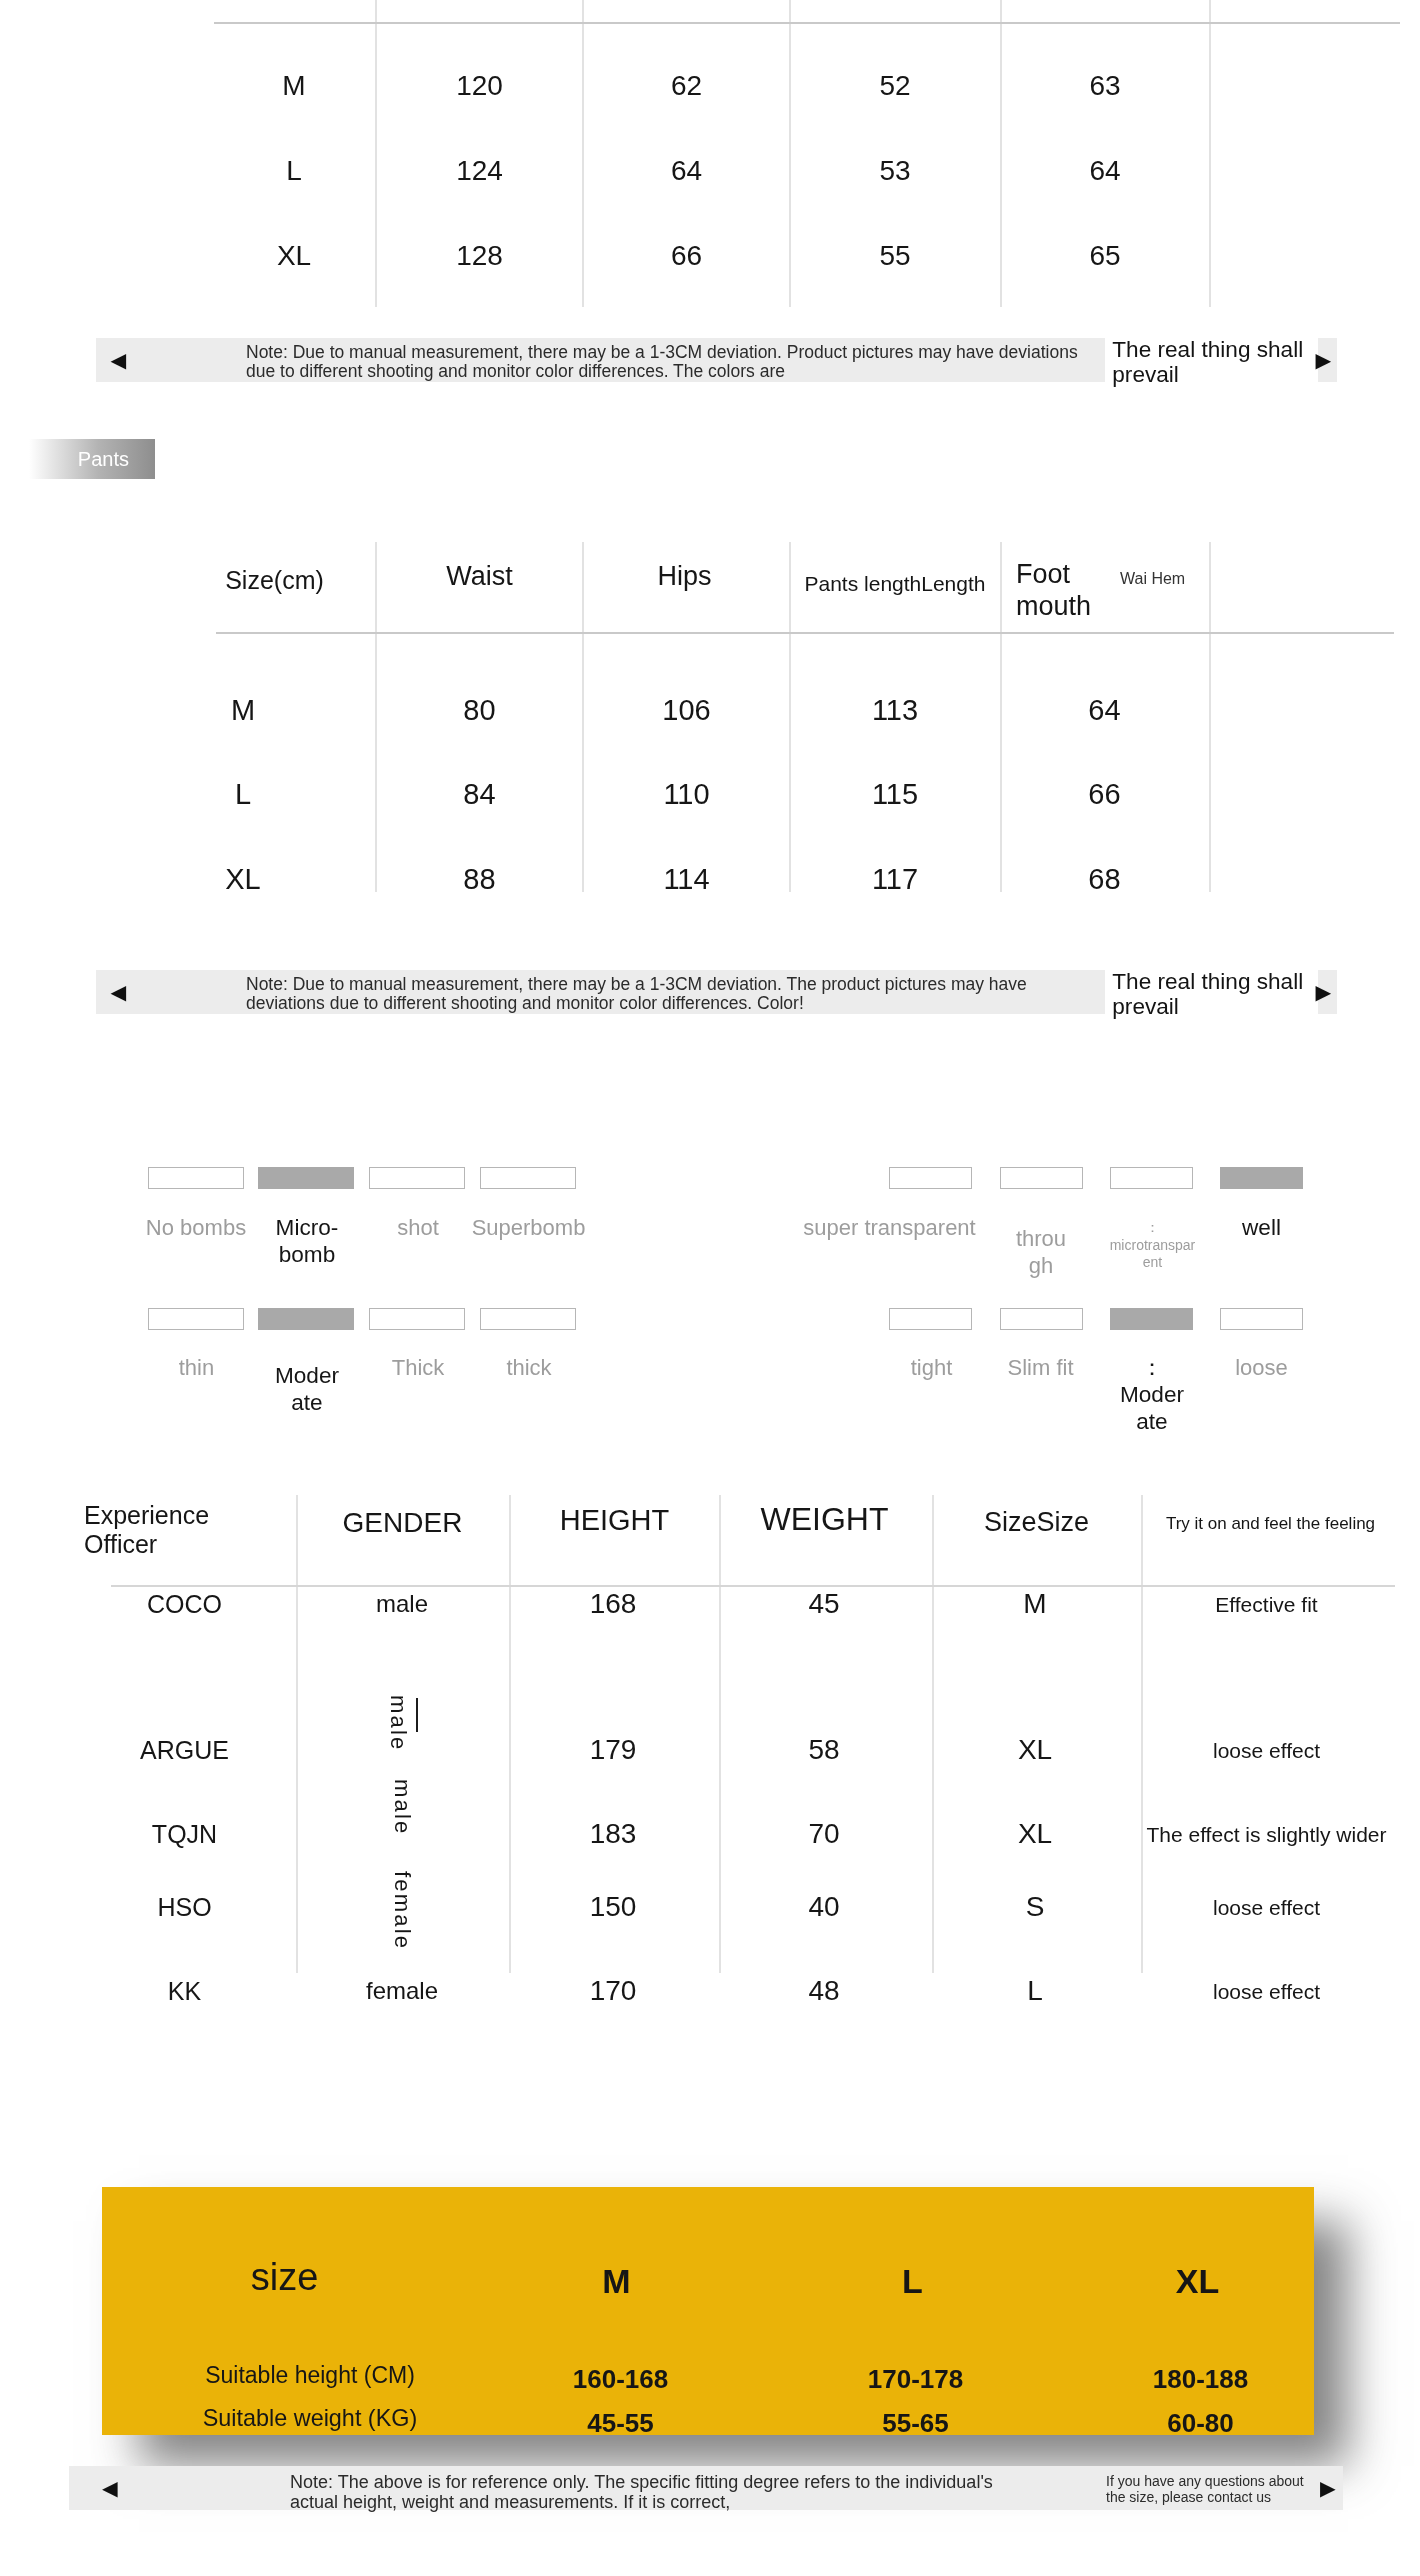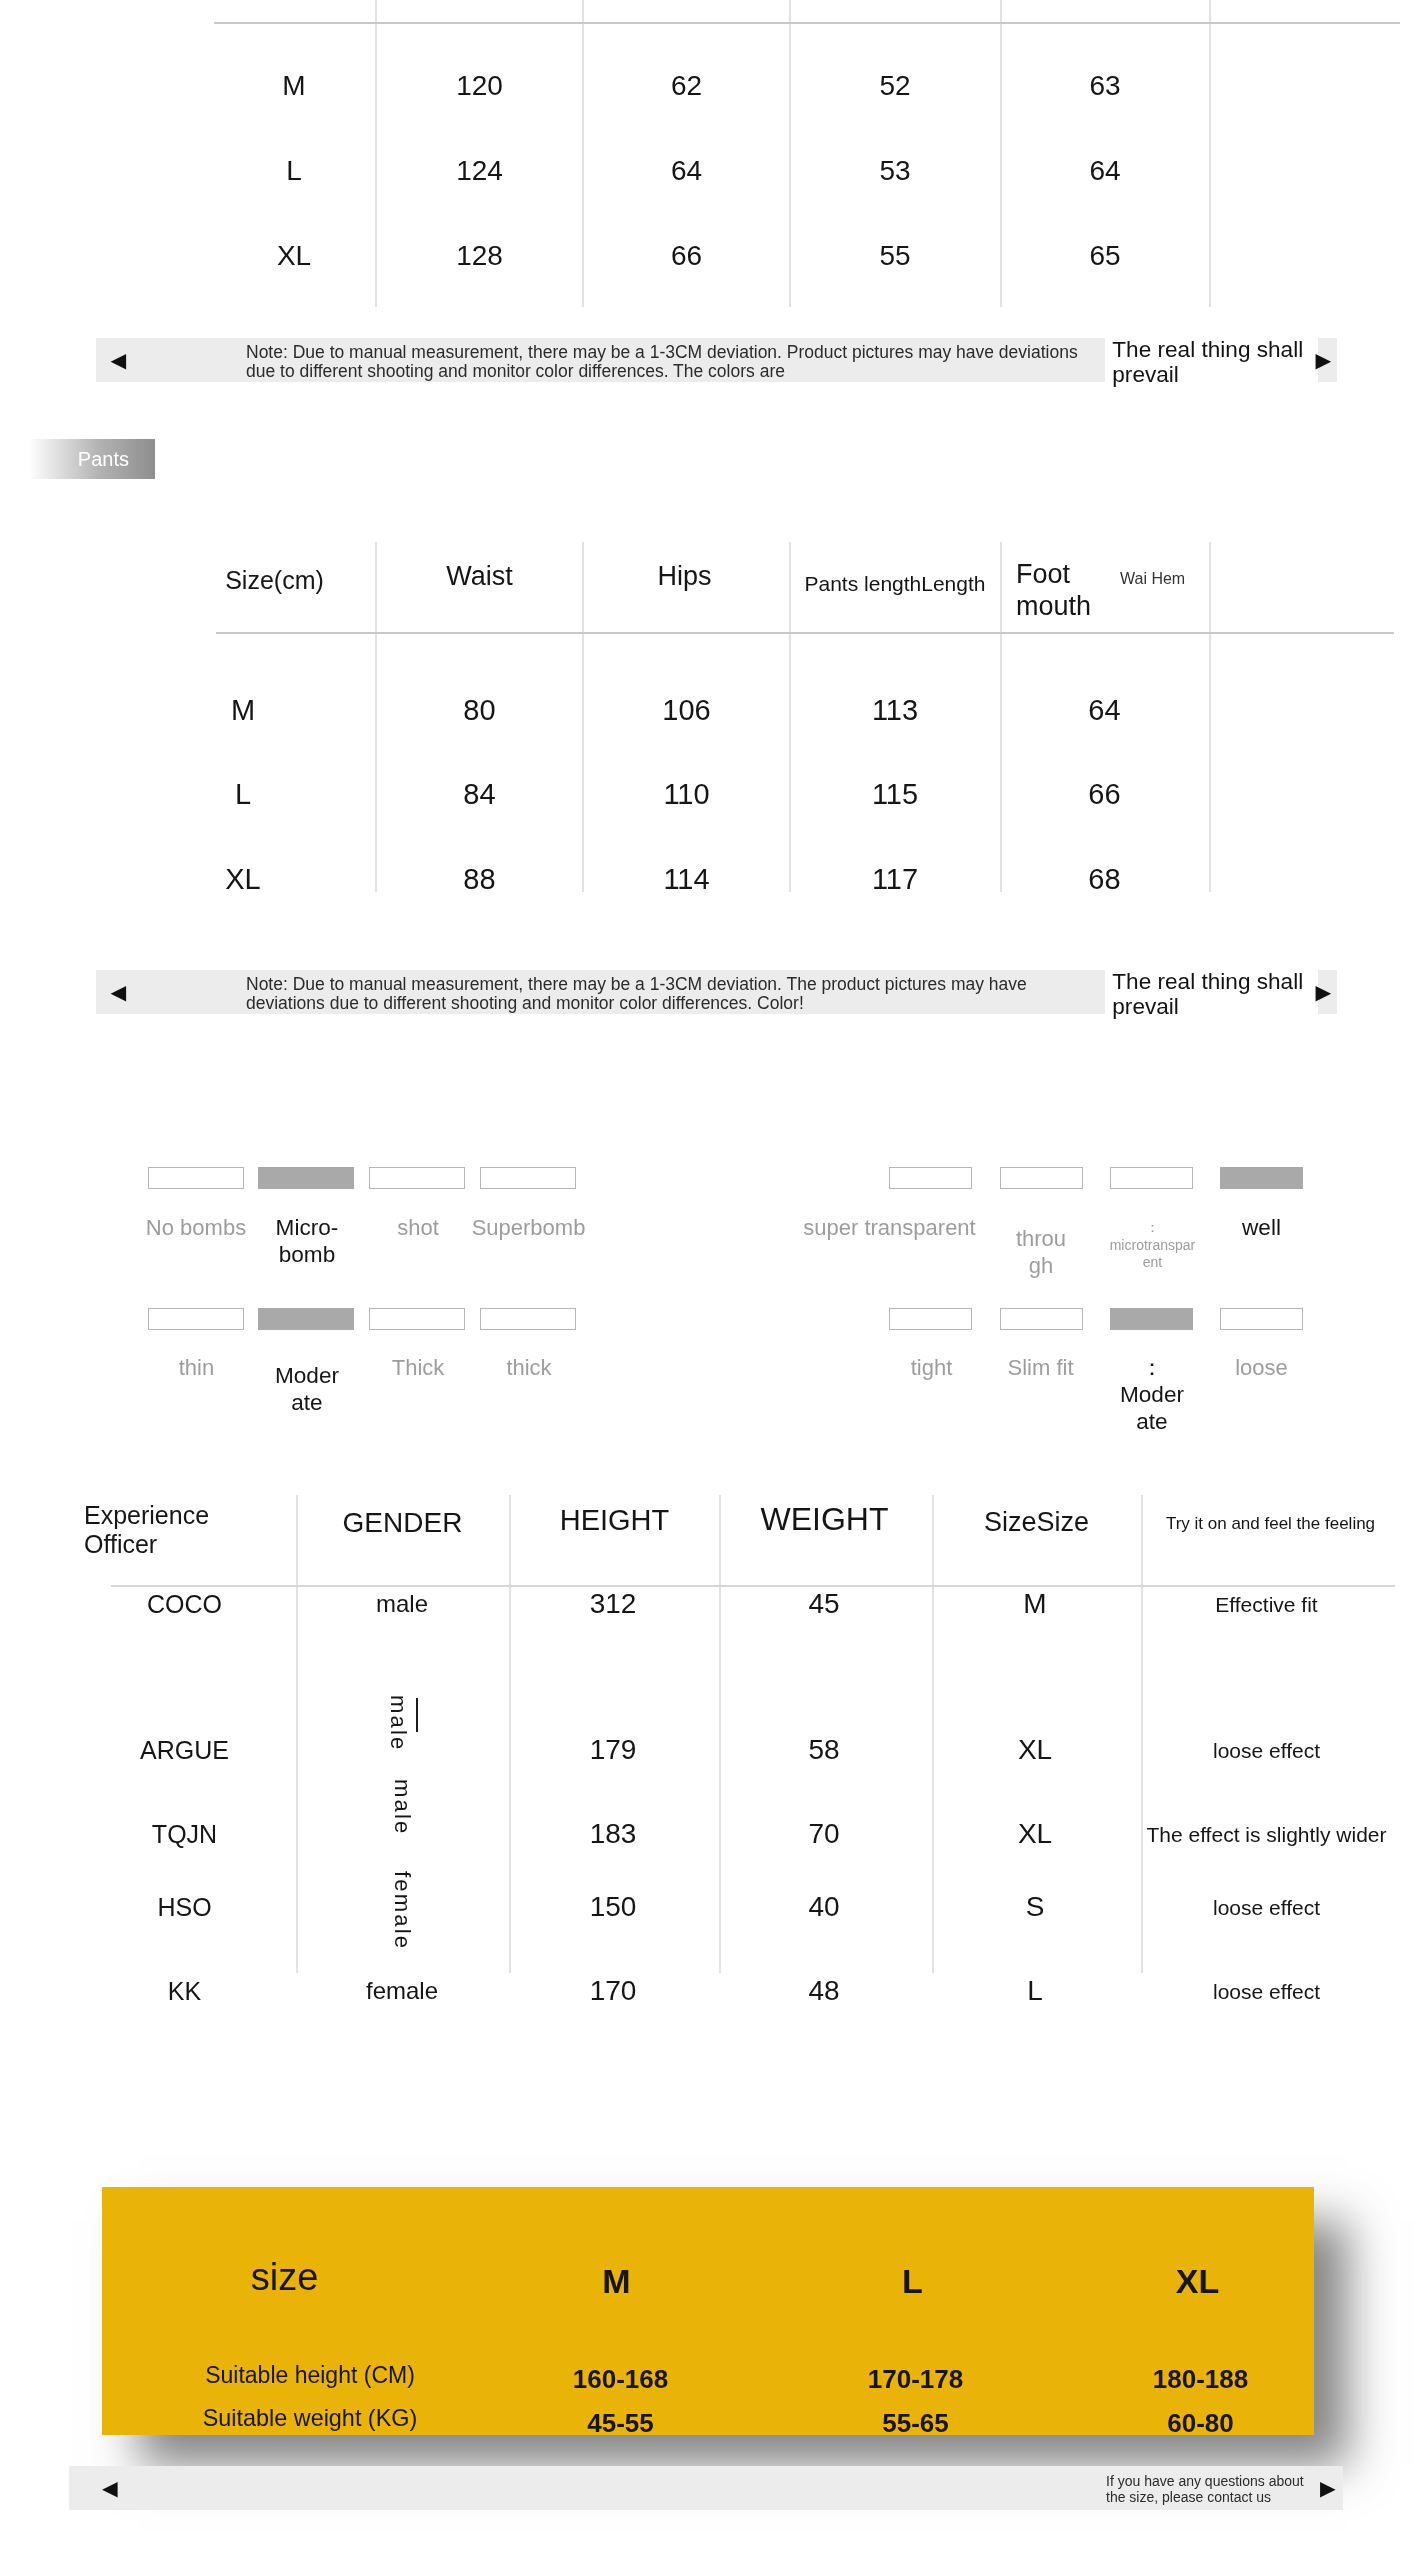--- a/index.html
+++ b/index.html
@@ -190,21 +190,21 @@
     <div class="hdr" style="left:84px;width:204px;top:1501px;font-size:25px;line-height:29px">Experience Officer</div>
     <div class="hdr" style="left:322px;width:161px;top:1507px;font-size:28px;text-align:center">GENDER</div>
     <div class="hdr" style="left:534px;width:161px;top:1504px;font-size:29px;text-align:center">HEIGHT</div>
     <div class="hdr" style="left:737px;width:175px;top:1501px;font-size:32px;text-align:center">WEIGHT</div>
     <div class="hdr" style="left:956px;width:161px;top:1507px;font-size:27px;text-align:center">SizeSize</div>
     <div class="hdr" style="left:1161px;width:219px;top:1514px;font-size:17px;text-align:center">Try it on and feel the feeling</div>
 
     <div class="row row-exp" style="top:1560px;height:88px">
       <span class="name">COCO</span>
       <span class="gender">male</span>
-      <span class="num">312</span>
+      <span class="num">168</span>
       <span class="num">45</span>
       <span class="sizev">M</span>
       <span class="feel">Effective fit</span>
     </div>
     <div class="row row-exp" style="top:1695px;height:110px">
       <span class="name">ARGUE</span>
       <span class="gcell">
           <span class="vert" style="height:110px">male</span>
           <i class="gmark" style="position:static;transform:translateY(-35px);margin-left:5.8px"></i>
         </span>
@@ -252,18 +252,19 @@
     <div class="c val" style="left:1033px;width:131px;top:177px">180-188</div>
 
     <div class="c rlabel2" style="left:84px;width:248px;top:218px">Suitable weight (KG)</div>
     <div class="c val" style="left:453px;width:131px;top:221px">45-55</div>
     <div class="c val" style="left:748px;width:131px;top:221px">55-65</div>
     <div class="c val" style="left:1033px;width:131px;top:221px">60-80</div>
   </div>
 
   <div class="note-bar" style="left:69px;top:2466px;width:1274px">
     <span class="arr" style="left:33px">◀</span>
+    <div class="txt" style="left:221px;width:737px;font-size:18px;line-height:20.4px;top:5.8px">Note: The above is for reference only. The specific fitting degree refers to the individual's actual height, weight and measurements. If it is correct,</div>
     <div class="small-txt" style="left:1037px;width:219px;top:7.3px">If you have any questions about the size, please contact us</div>
     <span class="arr" style="right:7.3px">▶</span>
   </div>
 
 </div>
 
 
 </body></html>

